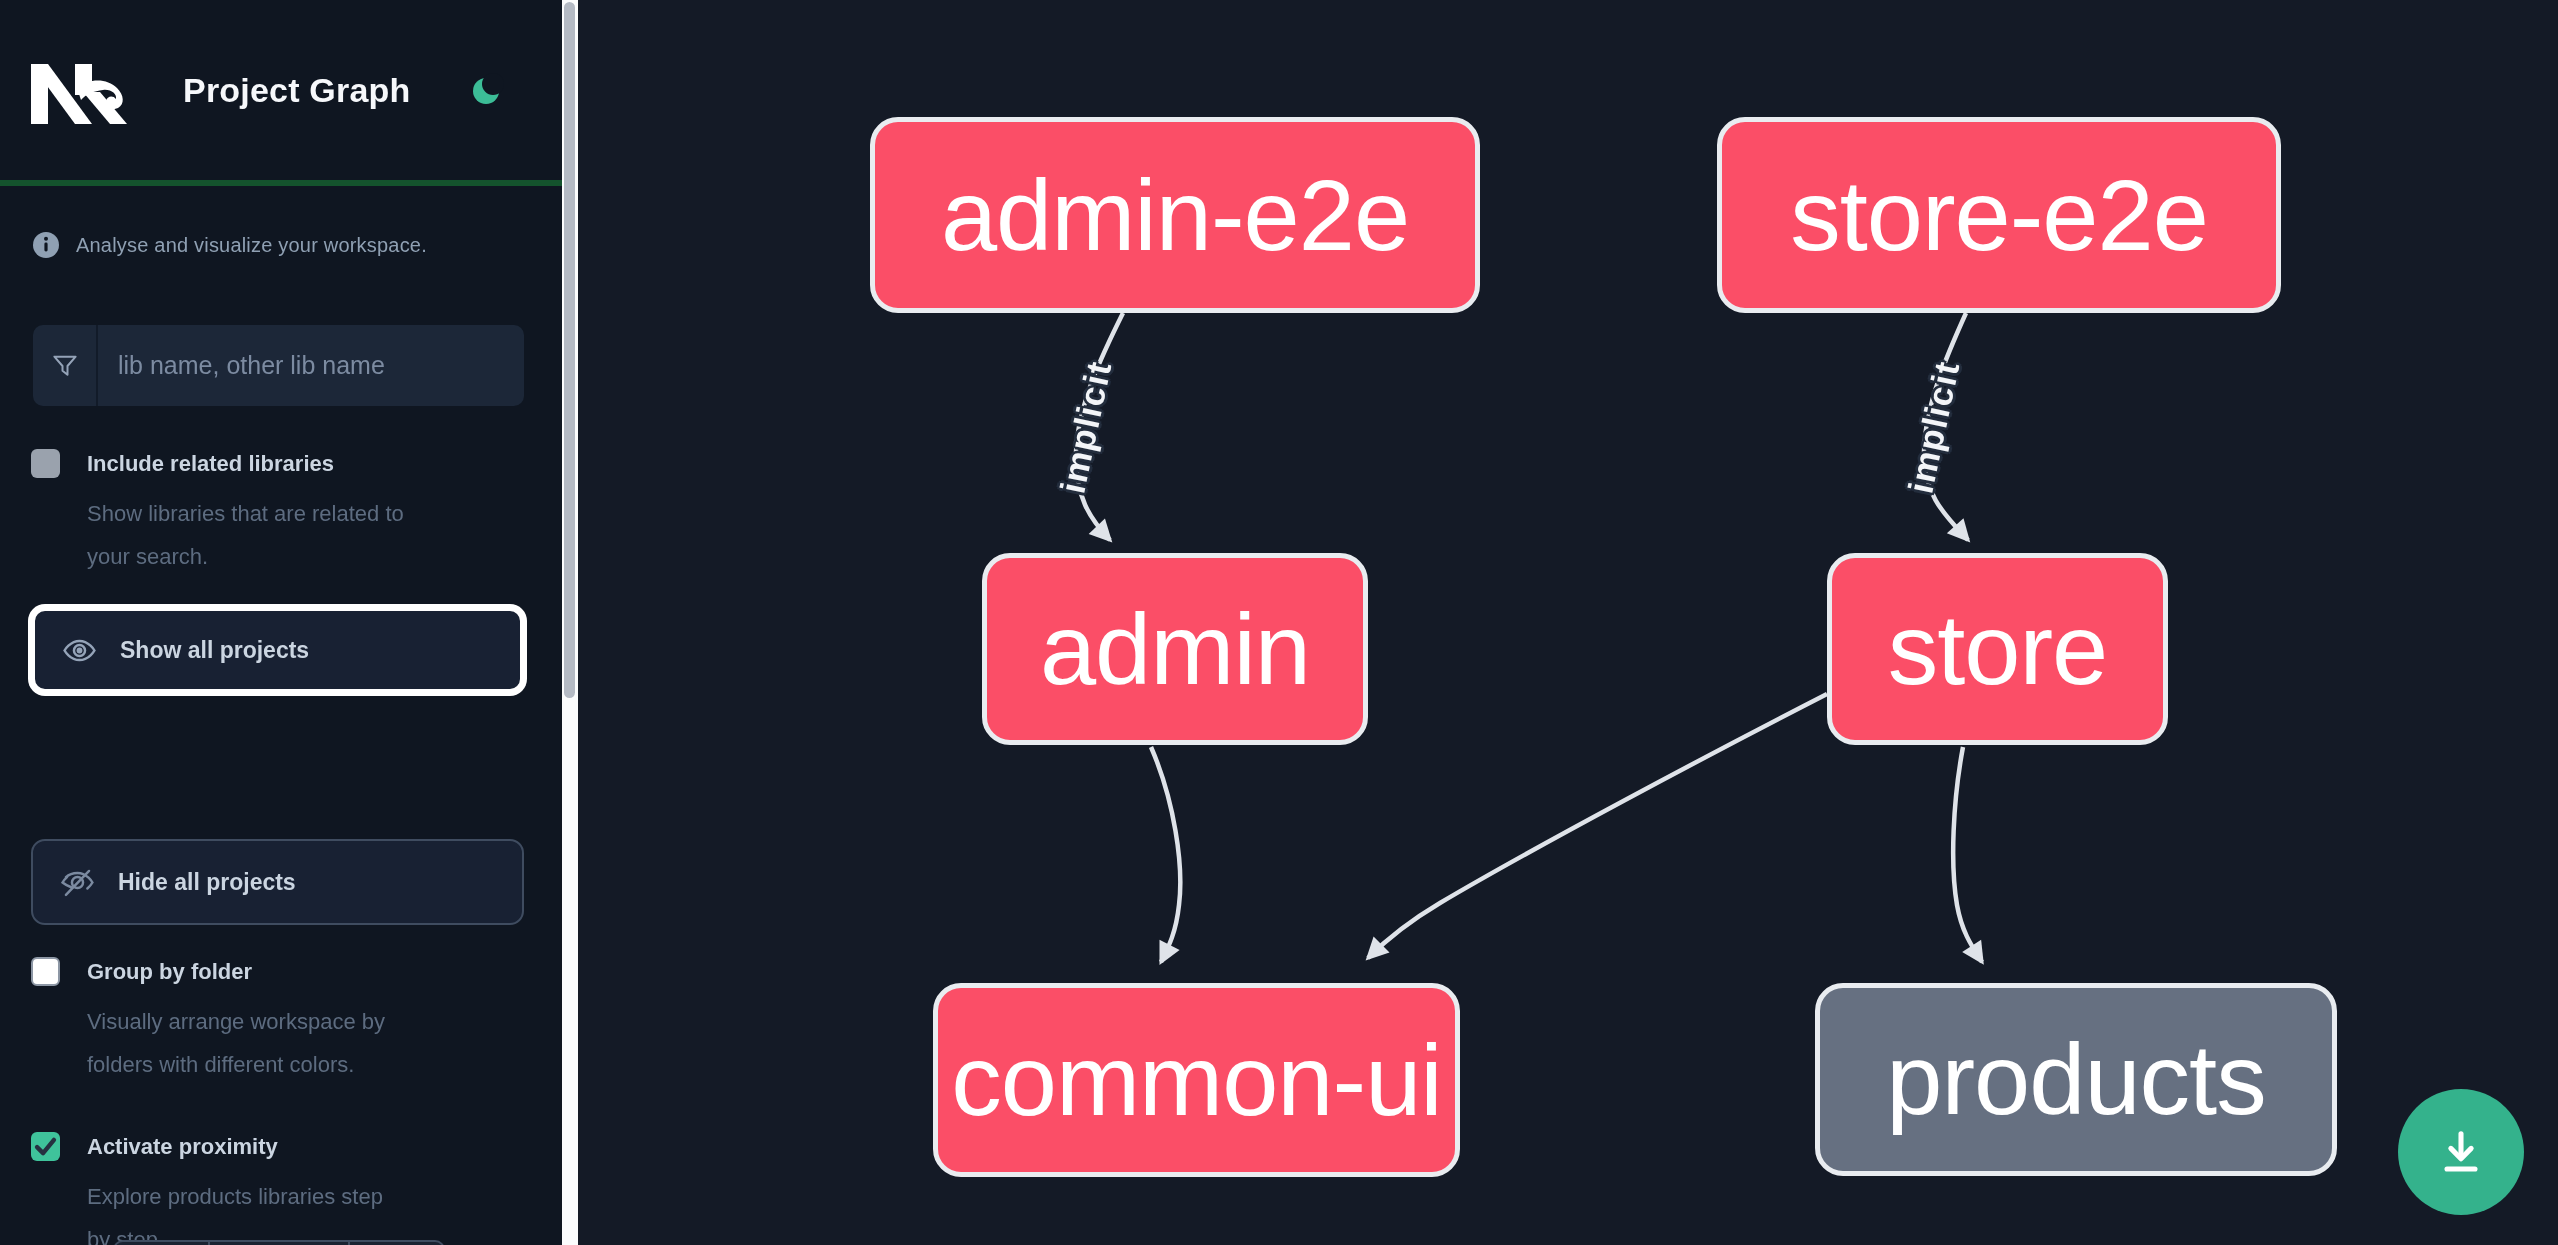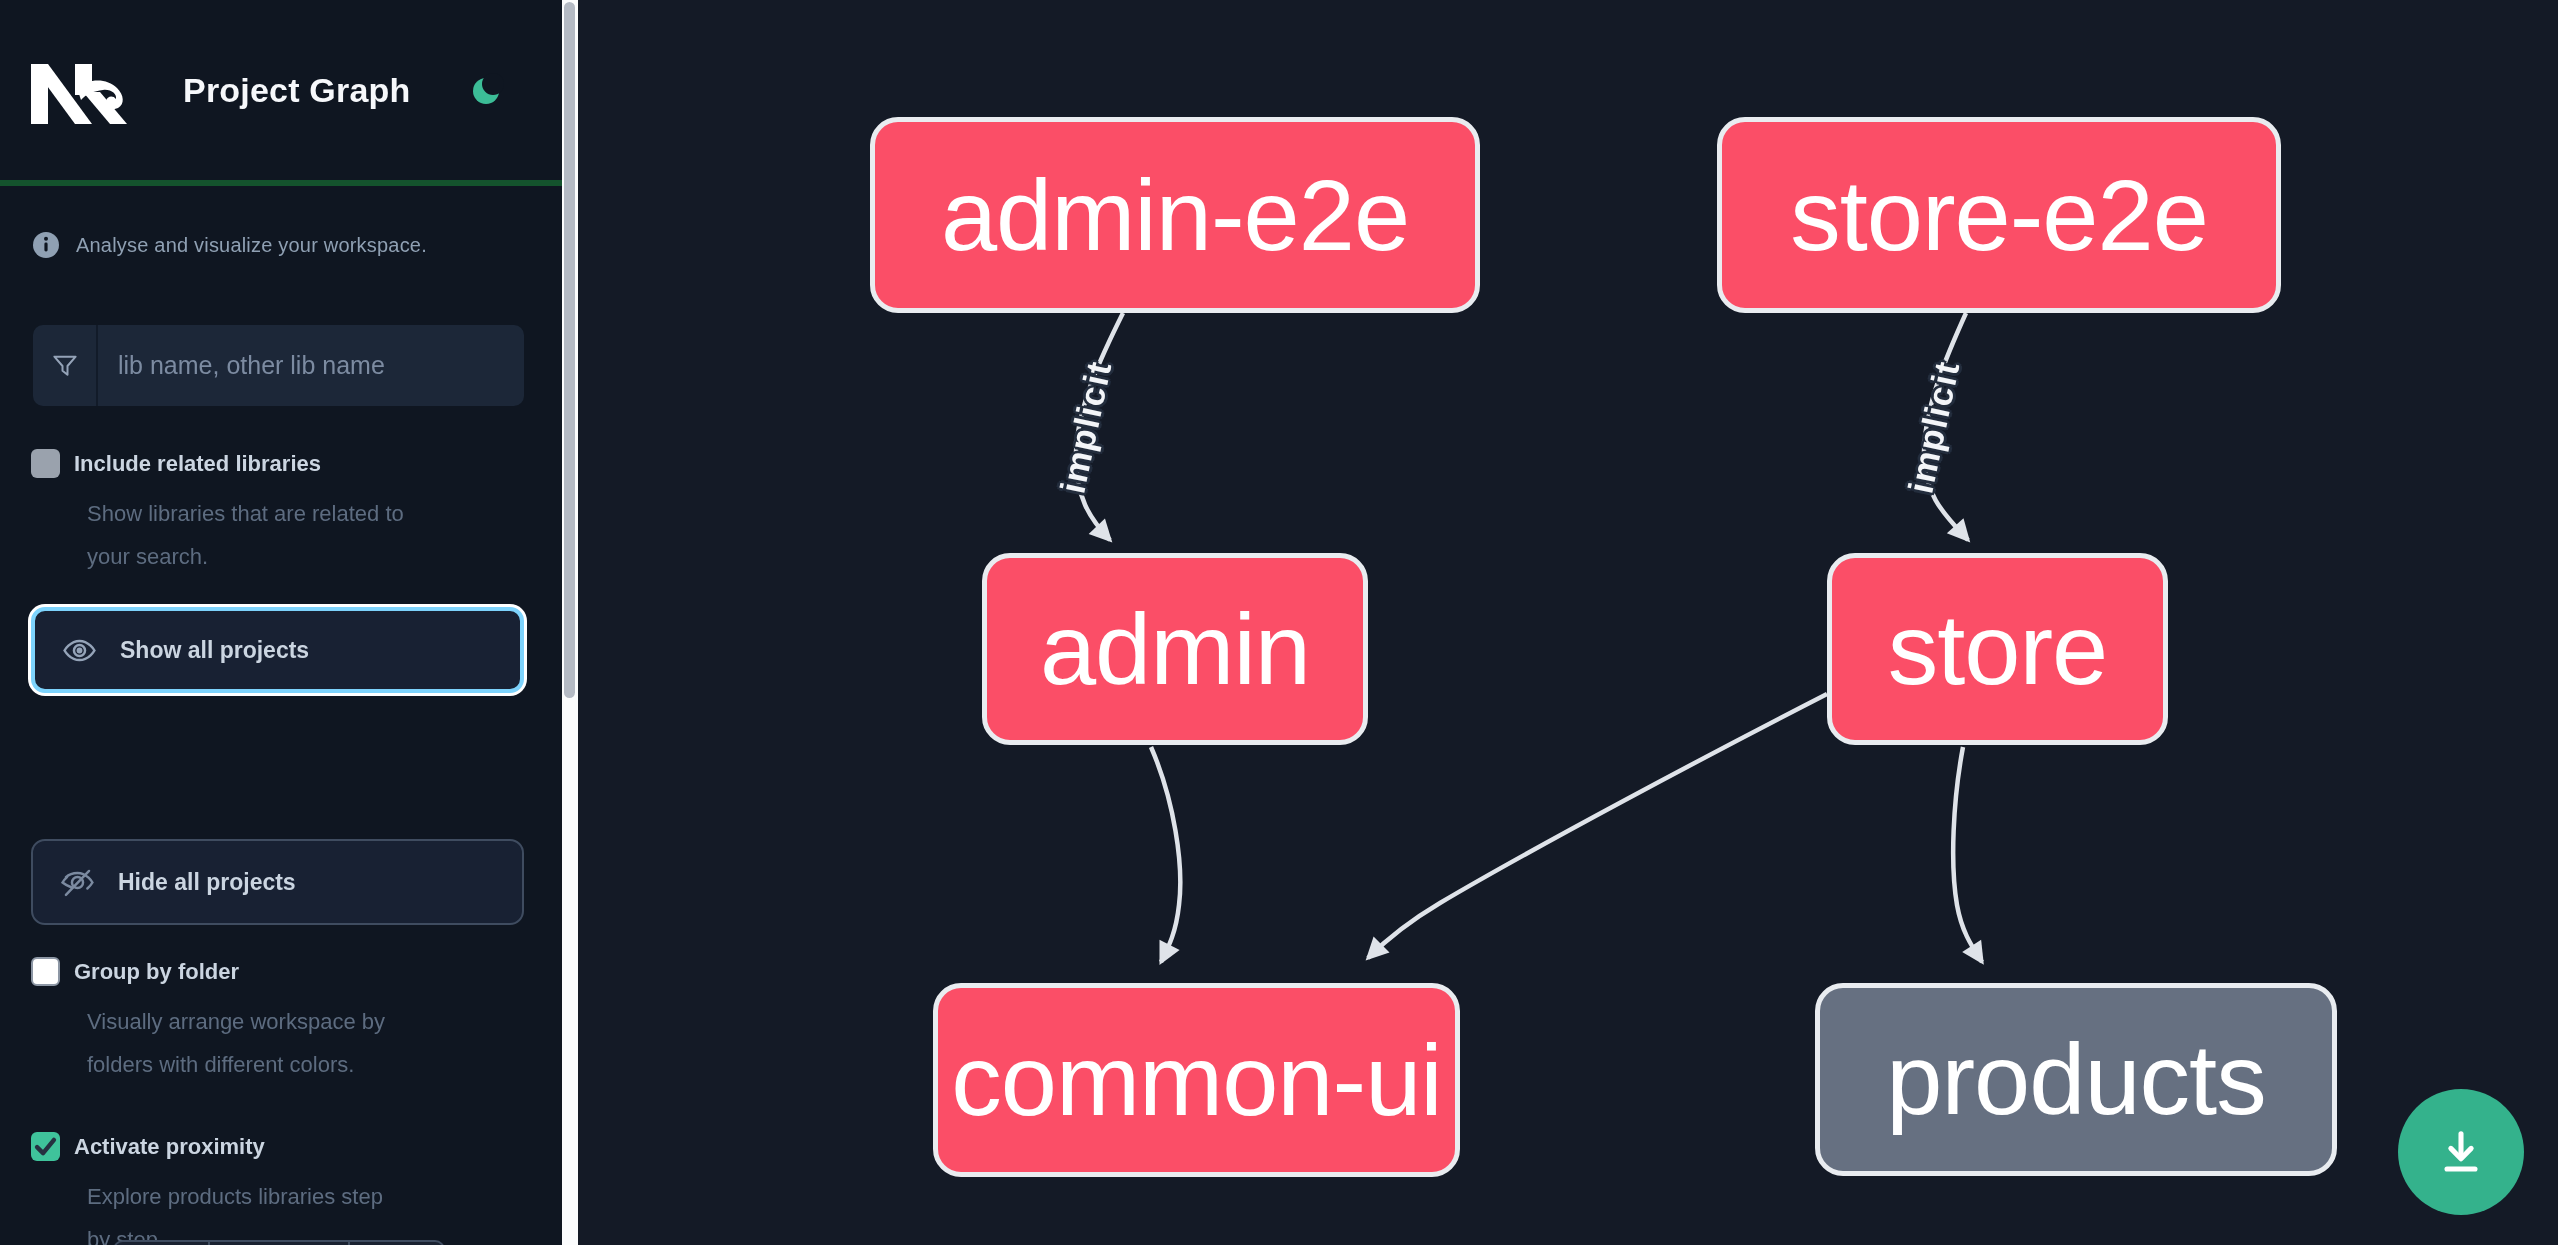--- a/index.html
+++ b/index.html
@@ -27,29 +27,29 @@
   .search-input { flex:1; background:transparent; border:none; outline:none; color:#dbe3ee;
     font-size:25px; padding:4px 20px; font-family:"Liberation Sans", sans-serif; }
   .search-input::placeholder { color:#7c8ba1; }
 
   .cb-row { position:absolute; left:31px; width:470px; }
   .cb-head { display:flex; align-items:center; }
   .cb-box { width:29px; height:29px; border-radius:6px; flex:none; position:relative; }
   .cb-gray  { background:#9aa2ad; }
   .cb-white { background:#ffffff; border:2px solid #8d97a5; }
   .cb-green { background:#3fc39b; }
-  .cb-label { color:#cbd5e1; font-size:22px; font-weight:700; margin-left:14px; }
+  .cb-label { color:#cbd5e1; font-size:22px; font-weight:700; margin-left:27px; }
   .cb-desc { color:#5d6c80; font-size:22px; line-height:43px; margin:14px 0 0 56px; }
 
   .sb-btn { position:absolute; left:31px; width:493px; height:86px; background:#182133;
     border:2px solid #3f4c60; border-radius:14px; display:flex; align-items:center;
     padding-left:26px; cursor:pointer; }
   .sb-btn .bicon { width:37px; height:37px; flex:none; margin-right:22px; }
   .sb-btn .blabel { font-size:23px; font-weight:700; color:#cbd5e1; }
-  .sb-btn.focused { border:4px solid #7dd3fc; box-shadow:0 0 0 3px #ffffff; }
+  .sb-btn.focused { border:4px solid #ffffff; box-shadow:0 0 0 3px #ffffff; }
   .sb-btn.danger { border:2px solid #ef4146; }
   .sb-btn.danger .blabel { color:#ef4146; }
 
   .stepper-sliver { position:absolute; top:1240px; left:113px; width:332px; height:14px;
     background:#1a2231; border:2px solid #3f4c60; border-bottom:none; border-radius:10px 10px 0 0; }
   .stepper-sliver .sep { position:absolute; top:0; width:2px; height:100%; background:#3f4c60; }
 
   
   .v-scrollbar { width:16px; height:1245px; background:#fbfcfd; flex:none; position:relative; }
   .v-thumb { position:absolute; top:2px; left:2px; width:11px; height:696px;

